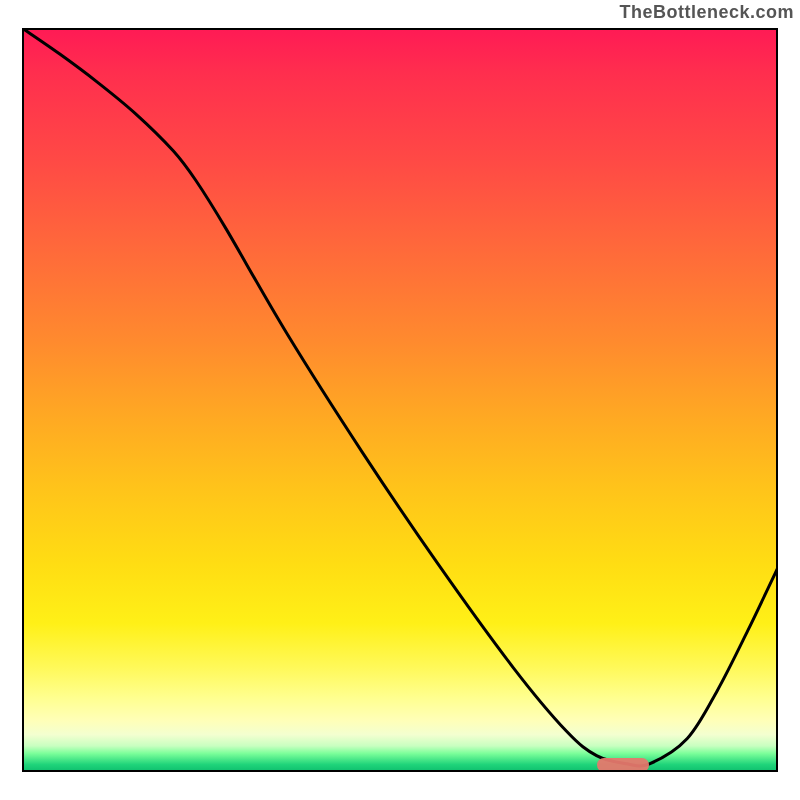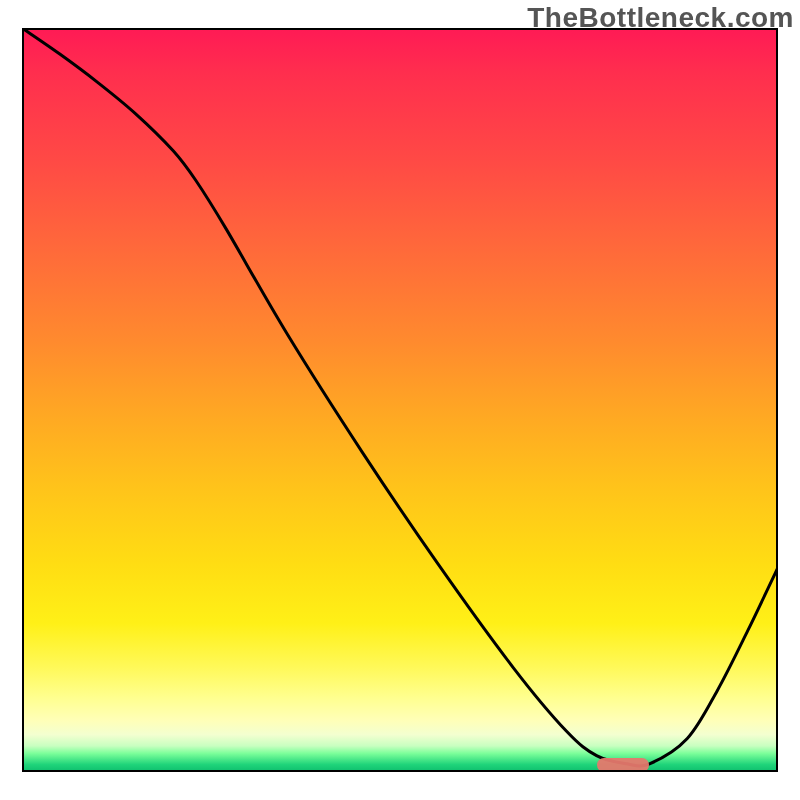--- a/index.html
+++ b/index.html
@@ -13,21 +13,21 @@
   }
   .container {
     position: relative;
     width: 800px;
     height: 800px;
   }
   .watermark {
     position: absolute;
     top: 2px;
     right: 6px;
-    font-size: 28px;
+    font-size: 18px;
     font-weight: 600;
     color: #555555;
     letter-spacing: 0.5px;
     z-index: 20;
   }
   .plot-area {
     position: absolute;
     left: 22px;
     top: 28px;
     width: 756px;   

